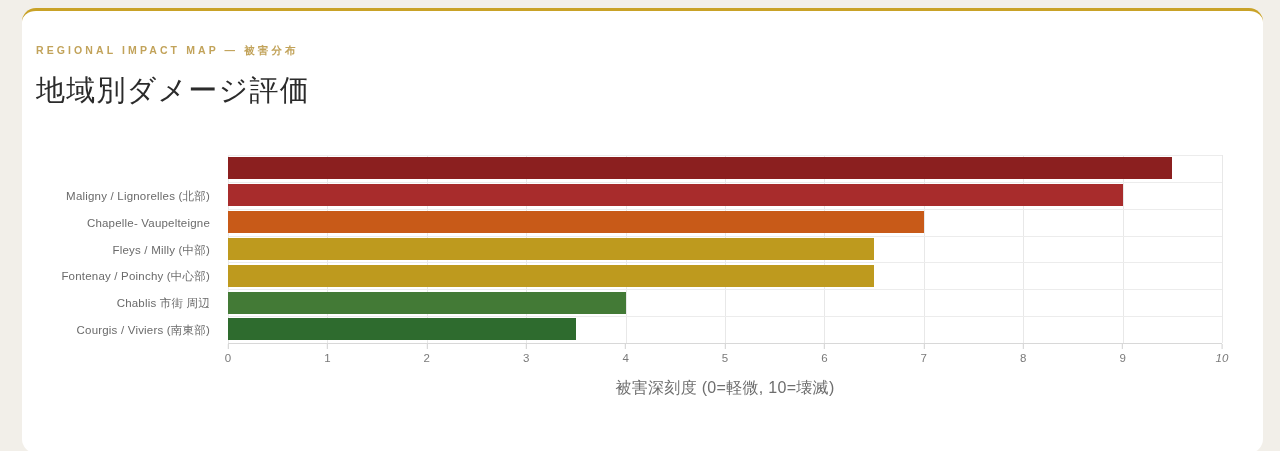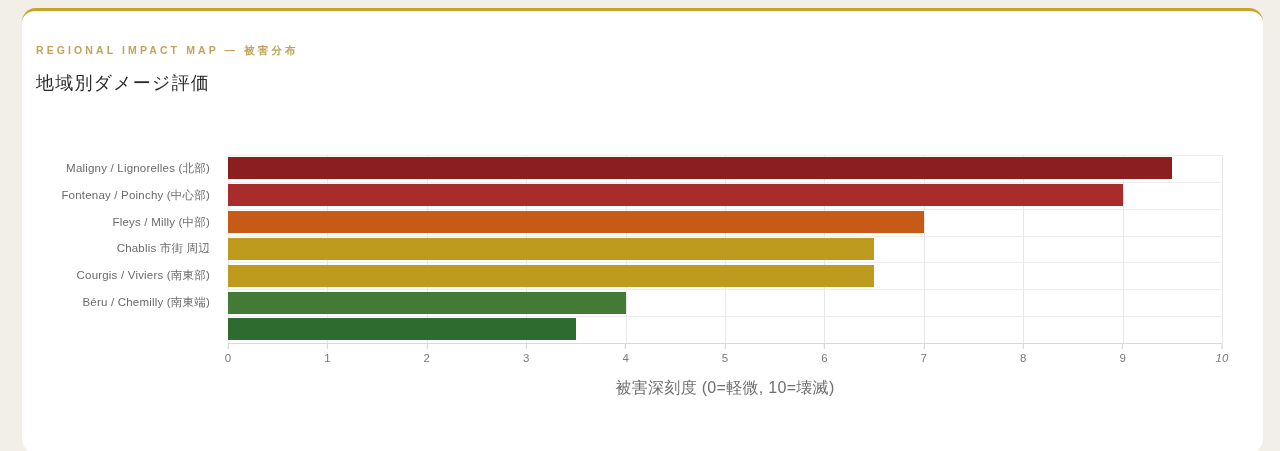--- a/index.html
+++ b/index.html
@@ -41,21 +41,21 @@
     font-size: 10.5px;
     letter-spacing: 3.1px;
     color: #C2A35A;
     font-weight: 600;
     white-space: nowrap;
   }
 
   .title {
     margin-top: 13px;
     font-family: "Liberation Serif", serif;
-    font-size: 18px;
+    font-size: 29px;
     color: #2B2B2B;
     letter-spacing: 1.2px;
     white-space: nowrap;
   }
 
   
   .chart {
     position: absolute;
     left: 0;
     top: 122px;
@@ -175,26 +175,26 @@
   <div class="card">
 
     <div class="header">
       <div class="eyebrow">REGIONAL IMPACT MAP — 被害分布</div>
       <div class="title">地域別ダメージ評価</div>
     </div>
 
     <div class="chart">
 
       <div class="ylabels">
-          <div class="ylabel" style="height: 26.8571px;">Maligny / Lignorelles (北部)</div>
+          <div class="ylabel" style="height: 26.8571px; margin-top: 28px;">Maligny / Lignorelles (北部)</div>
+          <div class="ylabel" style="height: 26.8571px;">Chapelle- Vaupelteigne</div>
+          <div class="ylabel" style="height: 26.8571px;">Fleys / Milly (中部)</div>
           <div class="ylabel" style="height: 26.8571px;">Fontenay / Poinchy (中心部)</div>
-          <div class="ylabel" style="height: 26.8571px;">Fleys / Milly (中部)</div>
           <div class="ylabel" style="height: 26.8571px;">Chablis 市街 周辺</div>
           <div class="ylabel" style="height: 26.8571px; text-align: center;">Courgis / Viviers (南東部)</div>
-          <div class="ylabel" style="height: 26.8571px;">Béru / Chemilly (南東端)</div>
         </div>
 
       <div class="plot-wrap">
         <div class="gridlines">
             <div class="vline" style="left: 0px;"></div>
             <div class="vline" style="left: 99.4px;"></div>
             <div class="vline" style="left: 198.8px;"></div>
             <div class="vline" style="left: 298.2px;"></div>
             <div class="vline" style="left: 397.6px;"></div>
             <div class="vline" style="left: 497px;"></div>

